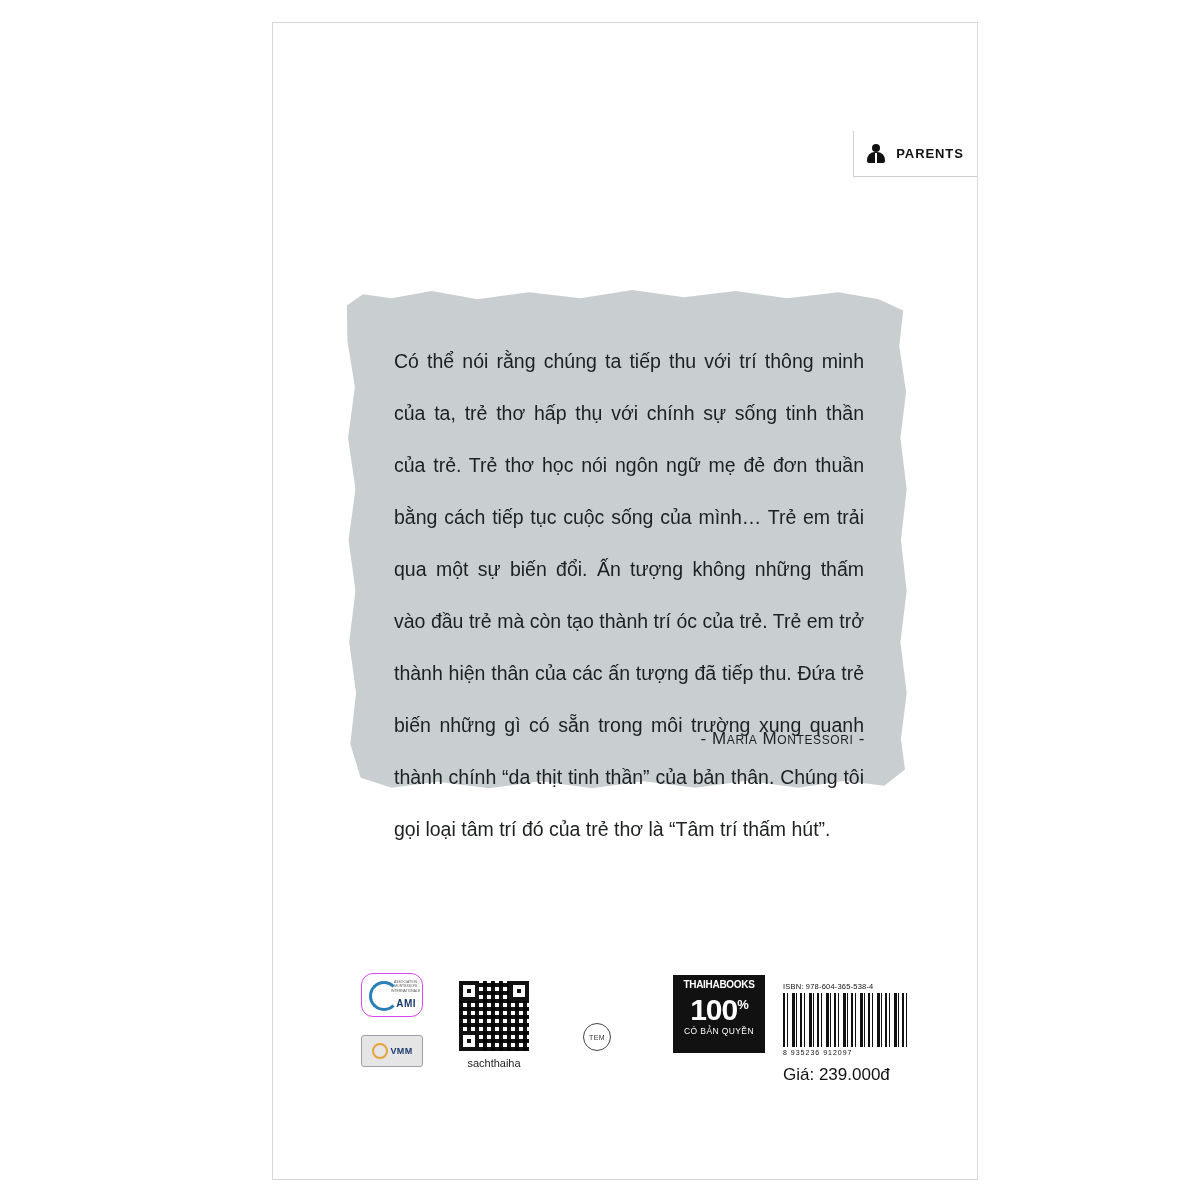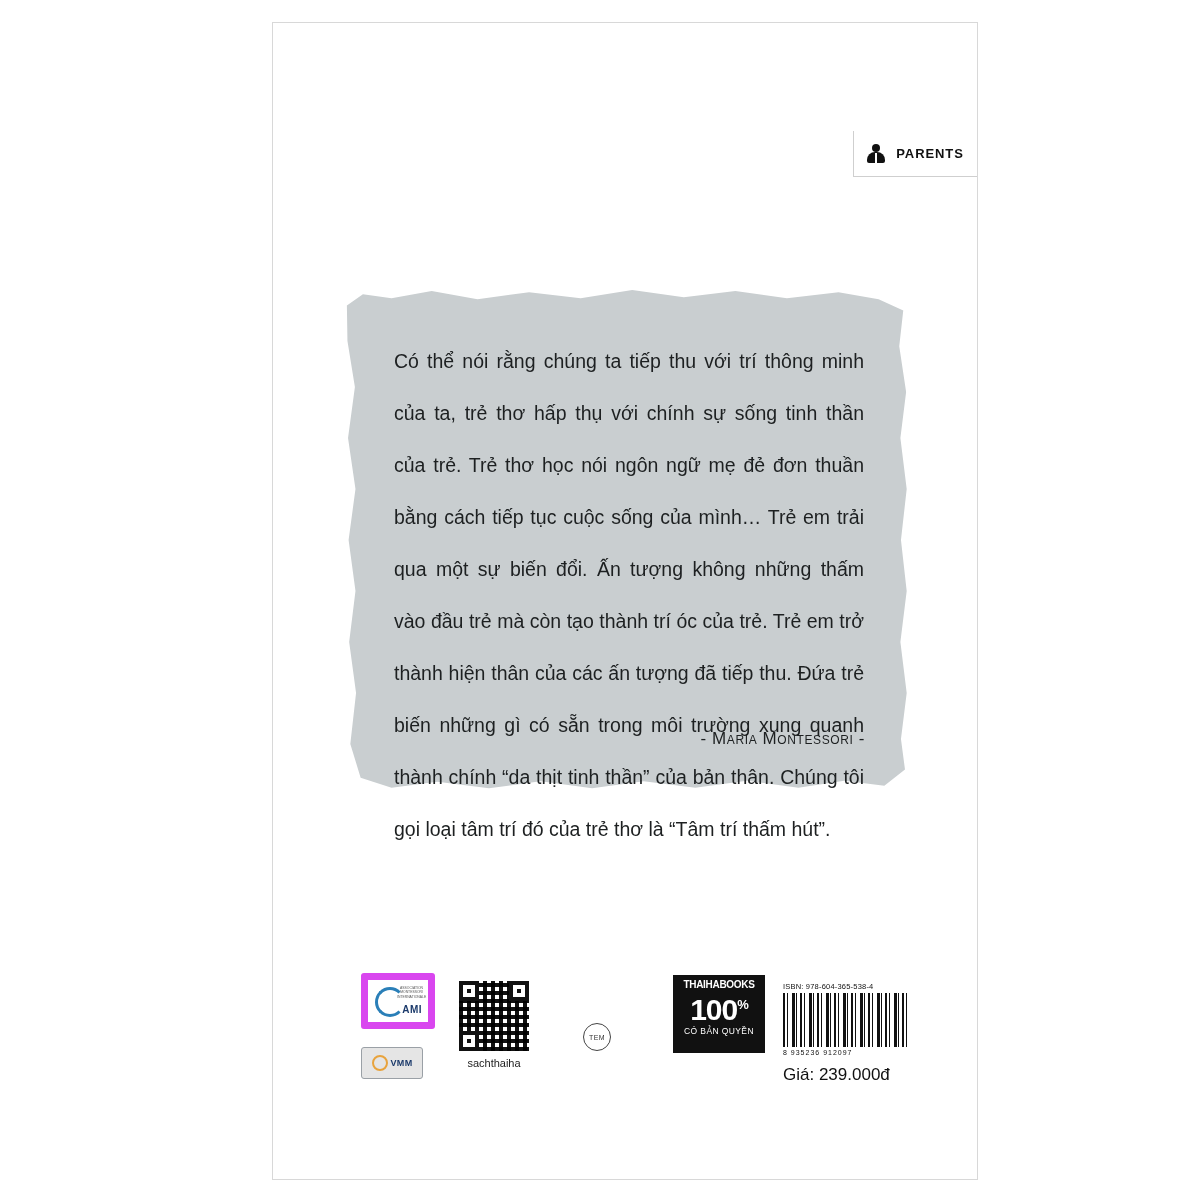--- a/index.html
+++ b/index.html
@@ -138,22 +138,22 @@
   
   .badges {
     position: absolute;
     left: 88px;
     top: 20px;
     width: 66px;
   }
   .badge-ami {
     width: 60px;
     height: 42px;
-    border: 7px solid #d946ef;
-    border-radius: 3px;
+    border: 1px solid #d946ef;
+    border-radius: 12px;
     position: relative;
     background: #fff;
     display: flex;
     align-items: center;
     justify-content: center;
   }
   .badge-ami .arc {
     position: absolute;
     left: 7px;
     top: 7px;

